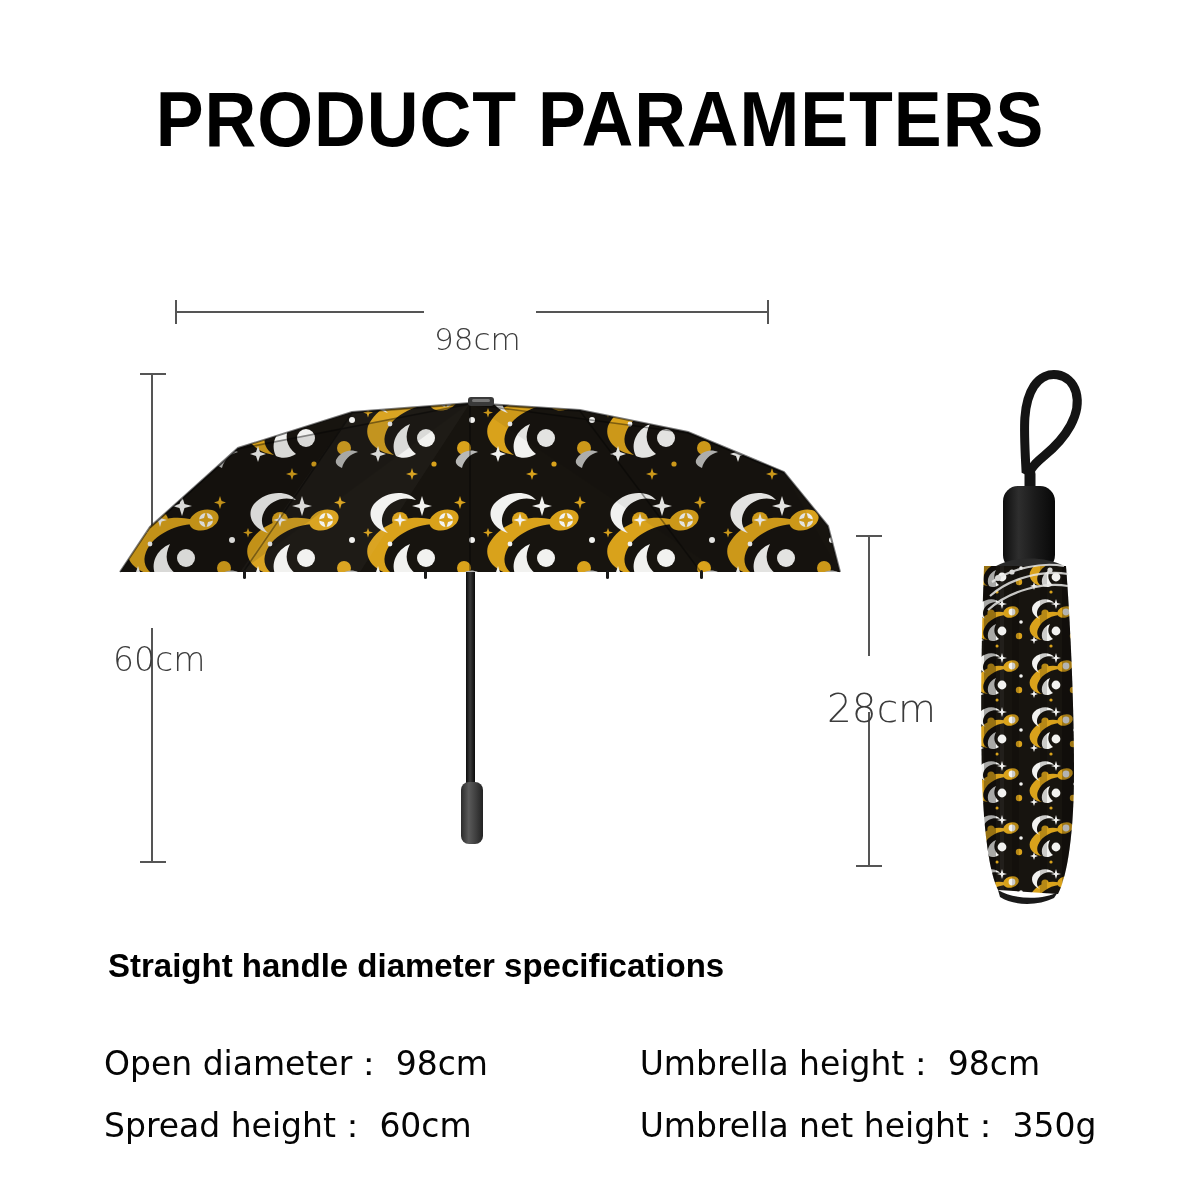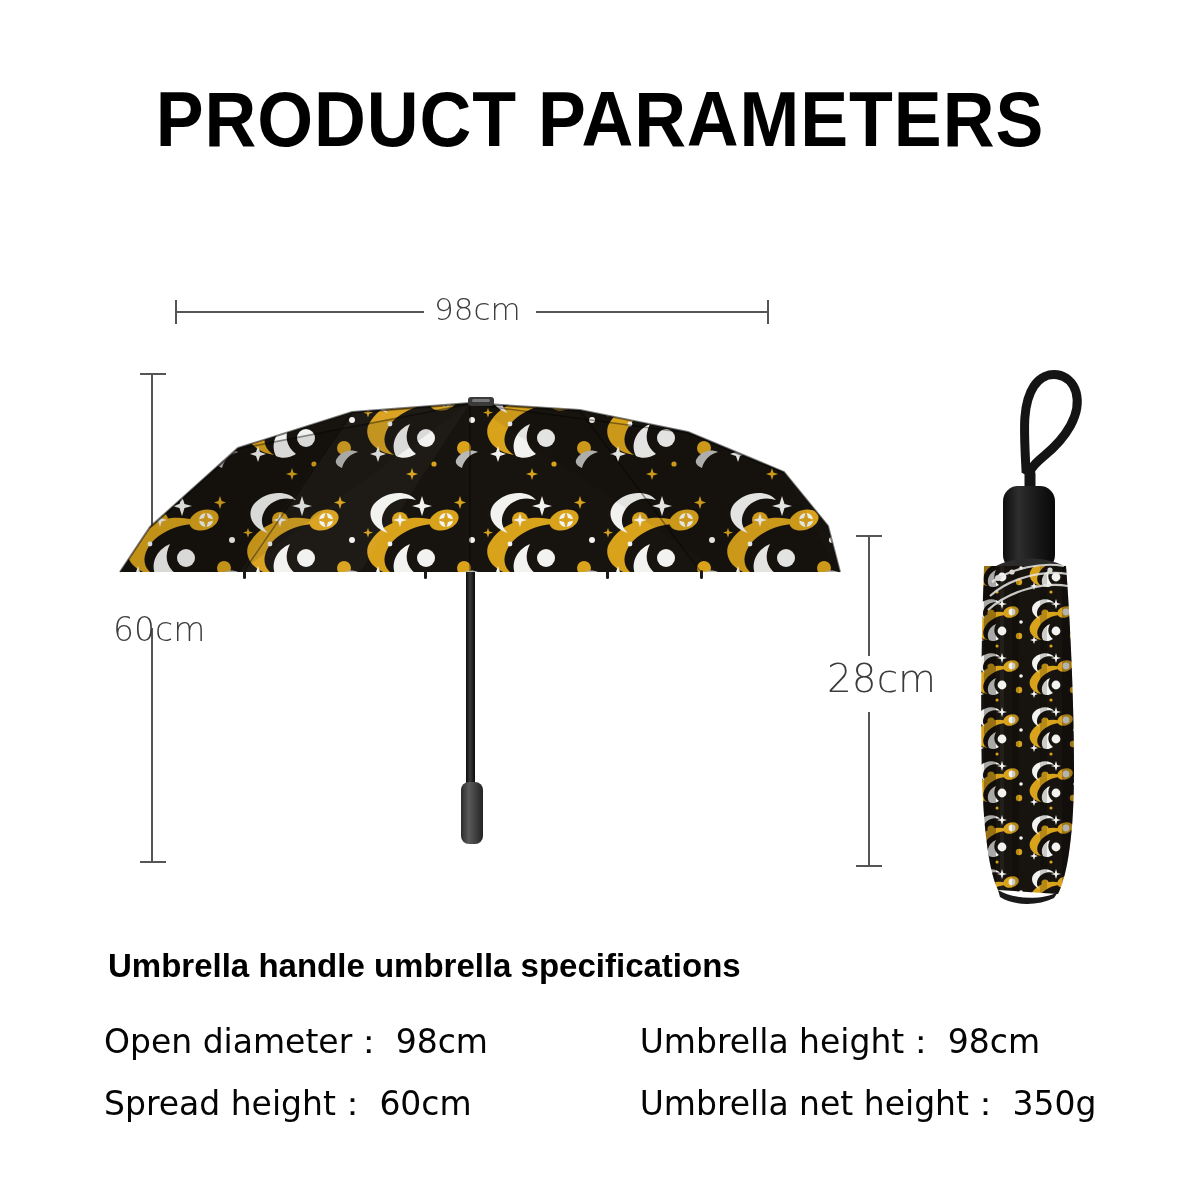--- a/index.html
+++ b/index.html
@@ -45,20 +45,21 @@
     display: block;
   }
 
   
   .dim-label {
     position: absolute;
     font-family: "DejaVu Sans", sans-serif;
     font-weight: 300;
     color: #3c3c3c;
     white-space: nowrap;
+    margin-top: 30px;
   }
   #dim-98 {
     left: 434px;
     top: 292px;
     font-size: 31px;
     line-height: 34px;
   }
   #dim-60 {
     left: 113px;
     top: 612px;
@@ -87,21 +88,21 @@
   }
   .spec-grid {
     position: absolute;
     left: 104px;
     top: 1022px;
     width: 1010px;
   }
   .spec-row {
     display: flex;
     height: 62px;
-    align-items: flex-start;
+    align-items: flex-end;
   }
   .spec-cell {
     font-family: "DejaVu Sans", sans-serif;
     font-weight: 400;
     font-size: 33px;
     line-height: 40px;
     color: #050505;
     white-space: nowrap;
   }
   .spec-cell.left  { width: 512px; }
@@ -303,21 +304,21 @@
 
       <path d="M998 890 C 1014 900, 1044 900, 1058 892 L1054 898 C 1038 906, 1014 906, 1000 897 Z" fill="#1a1a1a"></path>
     </g>
   </svg>
 
   <div class="dim-label" id="dim-98">98cm</div>
   <div class="dim-label" id="dim-60">60cm</div>
   <div class="dim-label" id="dim-28">28cm</div>
 </div>
 
-<div class="spec-heading">Umbrella handle umbrella specifications</div>
+<div class="spec-heading">Straight handle diameter specifications</div>
 
 <div class="spec-grid">
   <div class="spec-row">
     <div class="spec-cell left">Open diameter：  98cm</div>
     <div class="spec-cell right">Umbrella height：  98cm</div>
   </div>
   <div class="spec-row">
     <div class="spec-cell left">Spread height：  60cm</div>
     <div class="spec-cell right">Umbrella net height：  350g</div>
   </div>

